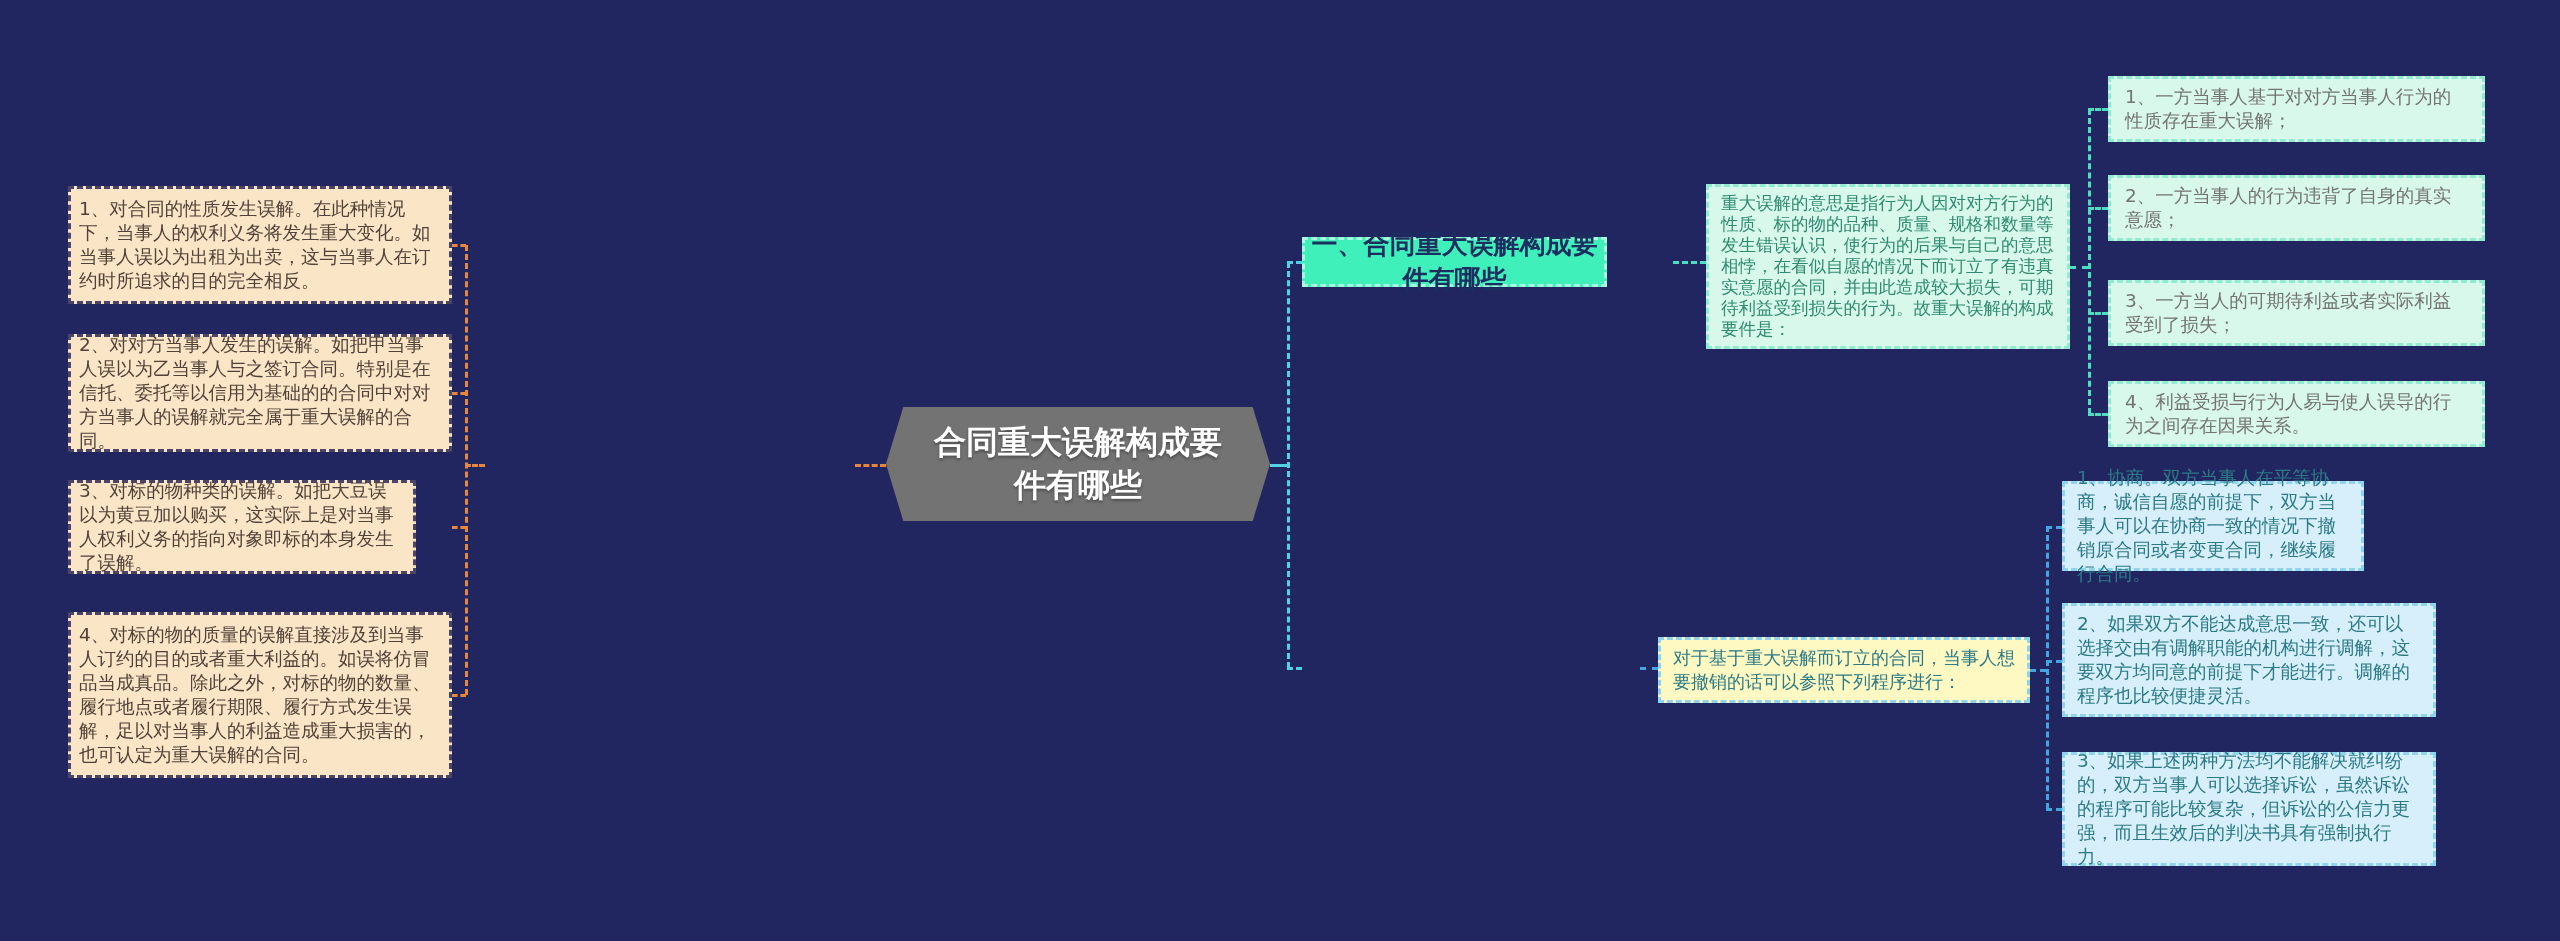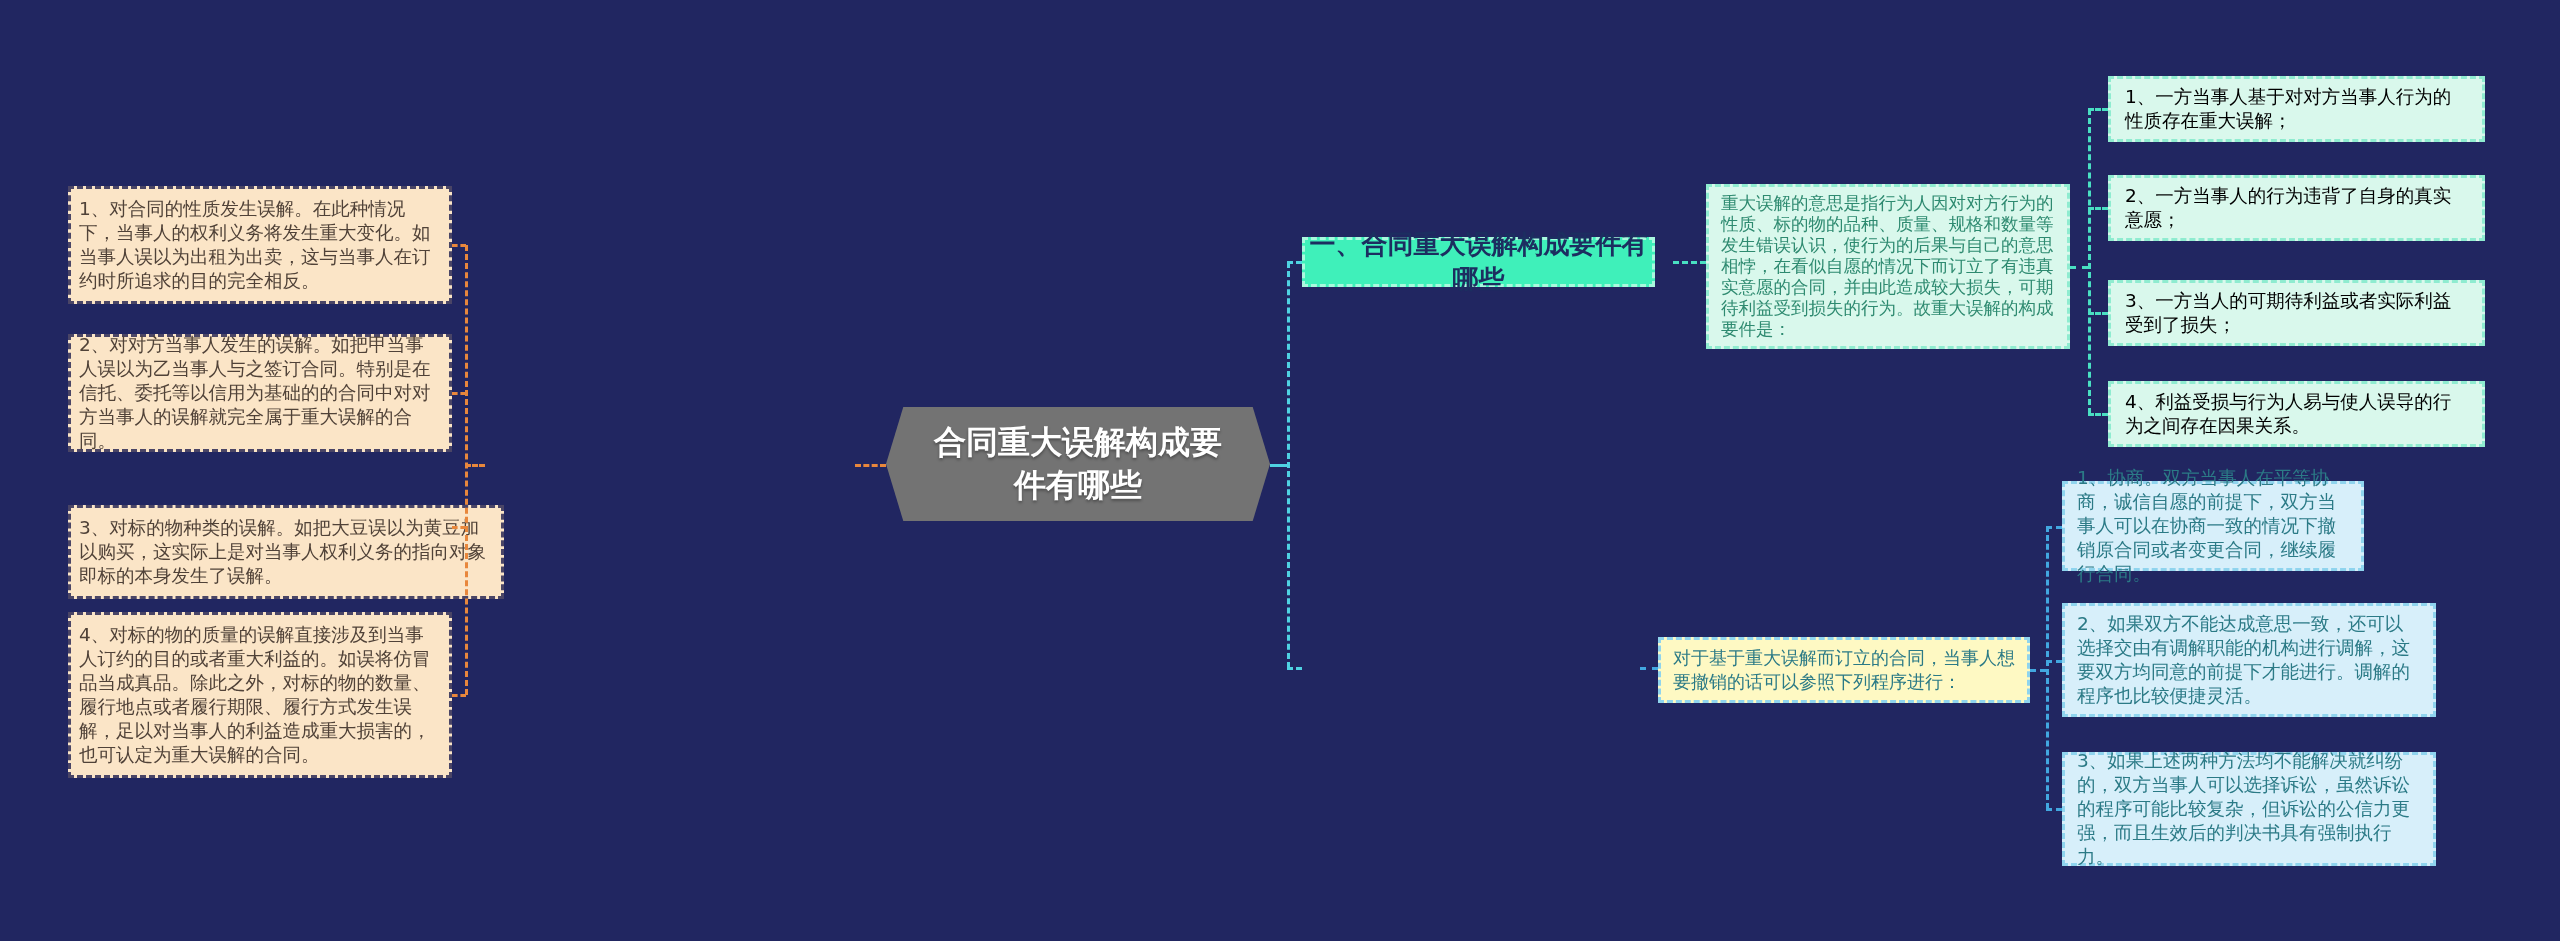--- a/index.html
+++ b/index.html
@@ -28,21 +28,21 @@
     font-size:32px;font-weight:bold;line-height:1.35;padding:0 34px;
     clip-path:polygon(0 50%,4.5% 0,95.5% 0,100% 50%,95.5% 100%,4.5% 100%);
     text-shadow:0 2px 3px rgba(0,0,0,.35);
   }
   
   .label-mint{
     background:#3ff0ba;border-color:#a9f9de;color:#1c2e60;
     font-size:26px;font-weight:bold;justify-content:center;text-align:center;
   }
   .mint-item{
-    background:#d9f8ec;border-color:#8fecd0;color:#000000;
+    background:#d9f8ec;border-color:#8fecd0;color:#737373;
     font-size:18.5px;line-height:24px;padding:6px 14px;text-align:left;
   }
   .mint-summary{
     background:#d9f8ec;border-color:#8fecd0;color:#2e8a70;
     font-size:17.5px;line-height:21px;padding:6px 12px;text-align:left;
   }
   
   .label-blue{
     background:#38c6f0;border-color:#9fdff5;color:#17305c;
     font-size:26px;font-weight:bold;justify-content:center;text-align:center;
@@ -71,21 +71,21 @@
 <body>
 
 <div class="canvas">
 
   <div class="box cream" style="left:68px;top:186px;width:384px;height:118px;">
     <div class="txt">1、对合同的性质发生误解。在此种情况下，当事人的权利义务将发生重大变化。如当事人误以为出租为出卖，这与当事人在订约时所追求的目的完全相反。</div>
   </div>
   <div class="box cream" style="left:68px;top:334px;width:384px;height:118px;">
     <div class="txt">2、对对方当事人发生的误解。如把甲当事人误以为乙当事人与之签订合同。特别是在信托、委托等以信用为基础的的合同中对对方当事人的误解就完全属于重大误解的合同。</div>
   </div>
-  <div class="box cream" style="left:68px;top:505px;width:436px;height:94px;">
+  <div class="box cream" style="left:68px;top:480px;width:348px;height:94px;">
     <div class="txt">3、对标的物种类的误解。如把大豆误以为黄豆加以购买，这实际上是对当事人权利义务的指向对象即标的本身发生了误解。</div>
   </div>
   <div class="box cream" style="left:68px;top:612px;width:384px;height:166px;">
     <div class="txt">4、对标的物的质量的误解直接涉及到当事人订约的目的或者重大利益的。如误将仿冒品当成真品。除此之外，对标的物的数量、履行地点或者履行期限、履行方式发生误解，足以对当事人的利益造成重大损害的，也可认定为重大误解的合同。</div>
   </div>
 
   <div class="con v-orange" style="left:465px;top:245px;height:450px;"></div>
   <div class="con h-orange" style="left:452px;top:244px;width:14px;"></div>
   <div class="con h-orange" style="left:452px;top:392px;width:14px;"></div>
   <div class="con h-orange" style="left:452px;top:526px;width:14px;"></div>
@@ -97,21 +97,21 @@
 
   <div class="hex" style="left:886px;top:407px;width:384px;height:114px;">
     <div class="txt">合同重大误解构成要件有哪些</div>
   </div>
 
   <div class="con h-cyan-solid" style="left:1270px;top:464px;width:17px;"></div>
   <div class="con v-cyan" style="left:1287px;top:262px;height:406px;"></div>
   <div class="con h-cyan" style="left:1287px;top:261px;width:15px;"></div>
   <div class="con h-cyan" style="left:1287px;top:667px;width:15px;"></div>
 
-  <div class="box label-mint" style="left:1302px;top:237px;width:353px;height:50px;">
+  <div class="box label-mint" style="left:1302px;top:237px;width:305px;height:50px;">
     <div class="txt">一、合同重大误解构成要件有哪些</div>
   </div>
 
   <div class="con h-mint" style="left:1673px;top:261px;width:33px;"></div>
 
   <div class="box mint-summary" style="left:1706px;top:184px;width:364px;height:165px;">
     <div class="txt">重大误解的意思是指行为人因对对方行为的性质、标的物的品种、质量、规格和数量等发生错误认识，使行为的后果与自己的意思相悖，在看似自愿的情况下而订立了有违真实意愿的合同，并由此造成较大损失，可期待利益受到损失的行为。故重大误解的构成要件是：</div>
   </div>
 
   <div class="con h-mint" style="left:2070px;top:266px;width:18px;"></div>

